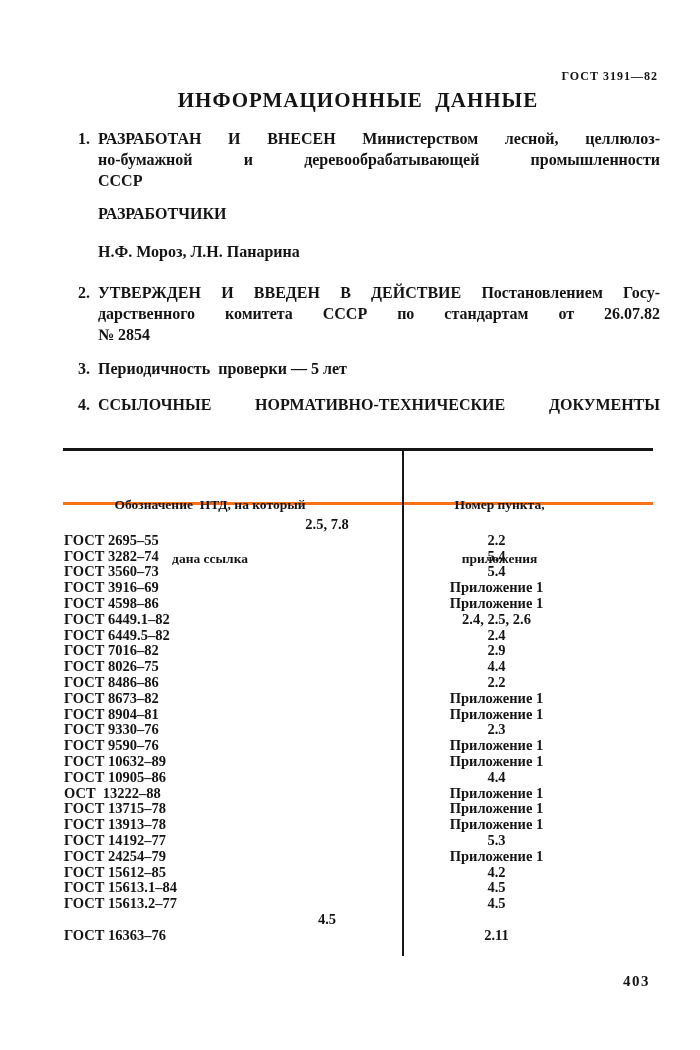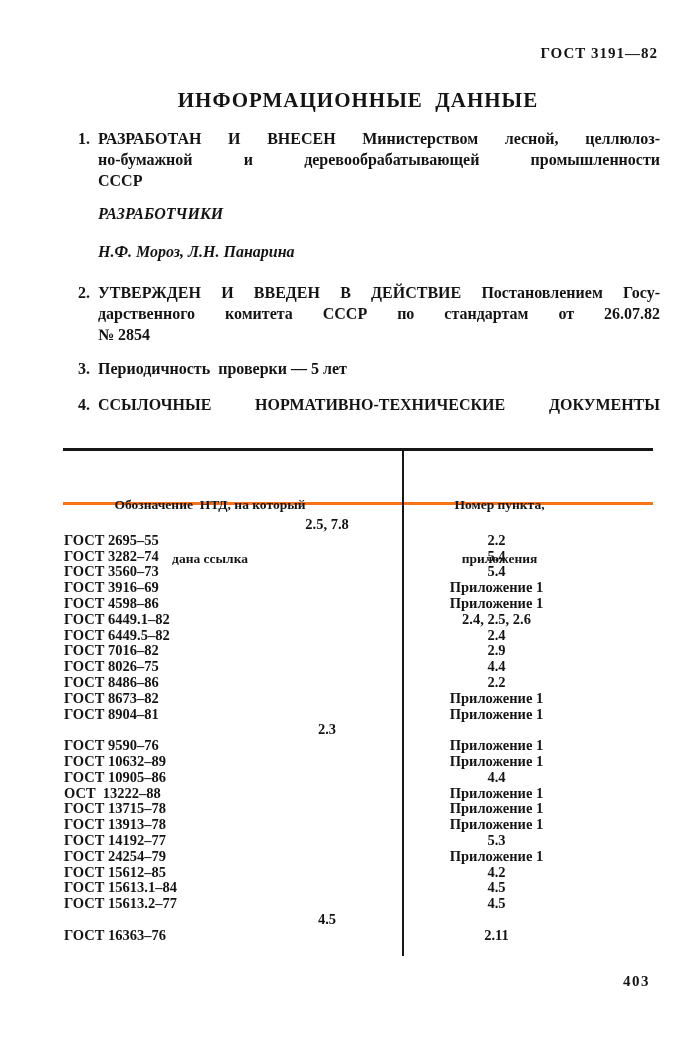--- a/index.html
+++ b/index.html
@@ -11,22 +11,22 @@
     position: relative;
     overflow: hidden;
   }
   .page {
     position: absolute; left: 0; top: 0;
     width: 700px; height: 1050px;
     background: #ffffff;
     font-weight: bold;
   }
   .doc-number {
-    position: absolute; top: 45px; right: 42px;
-    font-size: 15px; letter-spacing: 1px;
+    position: absolute; top: 69px; right: 42px;
+    font-size: 12px; letter-spacing: 1px;
     white-space: pre;
   }
   .page-title {
     position: absolute; top: 88px; left: 16px; width: 684px;
     text-align: center; font-size: 21px; letter-spacing: 1px;
     white-space: pre;
   }
   .item {
     position: absolute; left: 78px; width: 582px;
     display: flex; align-items: flex-start;
@@ -35,21 +35,21 @@
   .item .num { width: 20px; flex: 0 0 20px; }
   .item .itext { flex: 1 1 auto; min-width: 0; }
   .ln { white-space: pre-wrap; }
   .ln.just {
     white-space: normal;
     text-align: justify;
     text-align-last: justify;
   }
   .sub-block {
     position: absolute; left: 98px; width: 562px;
-    font-size: 16px; line-height: 21px; white-space: pre-wrap; font-style: italic;
+    font-size: 16px; line-height: 21px; white-space: pre-wrap;
   }
   
   .ref-table {
     position: absolute; left: 63px; top: 448px;
     width: 590px; height: 508px;
     border-top: 3px solid #161616;
   }
   .v-divider {
     position: absolute; left: 339px; top: 0; bottom: 0;
     width: 2px; background: #161616;
@@ -202,20 +202,21 @@
       <div class="c1">ГОСТ 8673–82</div>
       <div class="c2">Приложение 1</div>
     </div>
 
     <div class="t-row">
       <div class="c1">ГОСТ 8904–81</div>
       <div class="c2">Приложение 1</div>
     </div>
 
     <div class="t-row">
+      <div class="c1">ГОСТ 9330–76</div>
       <div class="c2">2.3</div>
     </div>
 
     <div class="t-row">
       <div class="c1">ГОСТ 9590–76</div>
       <div class="c2">Приложение 1</div>
     </div>
 
     <div class="t-row">
       <div class="c1">ГОСТ 10632–89</div>

